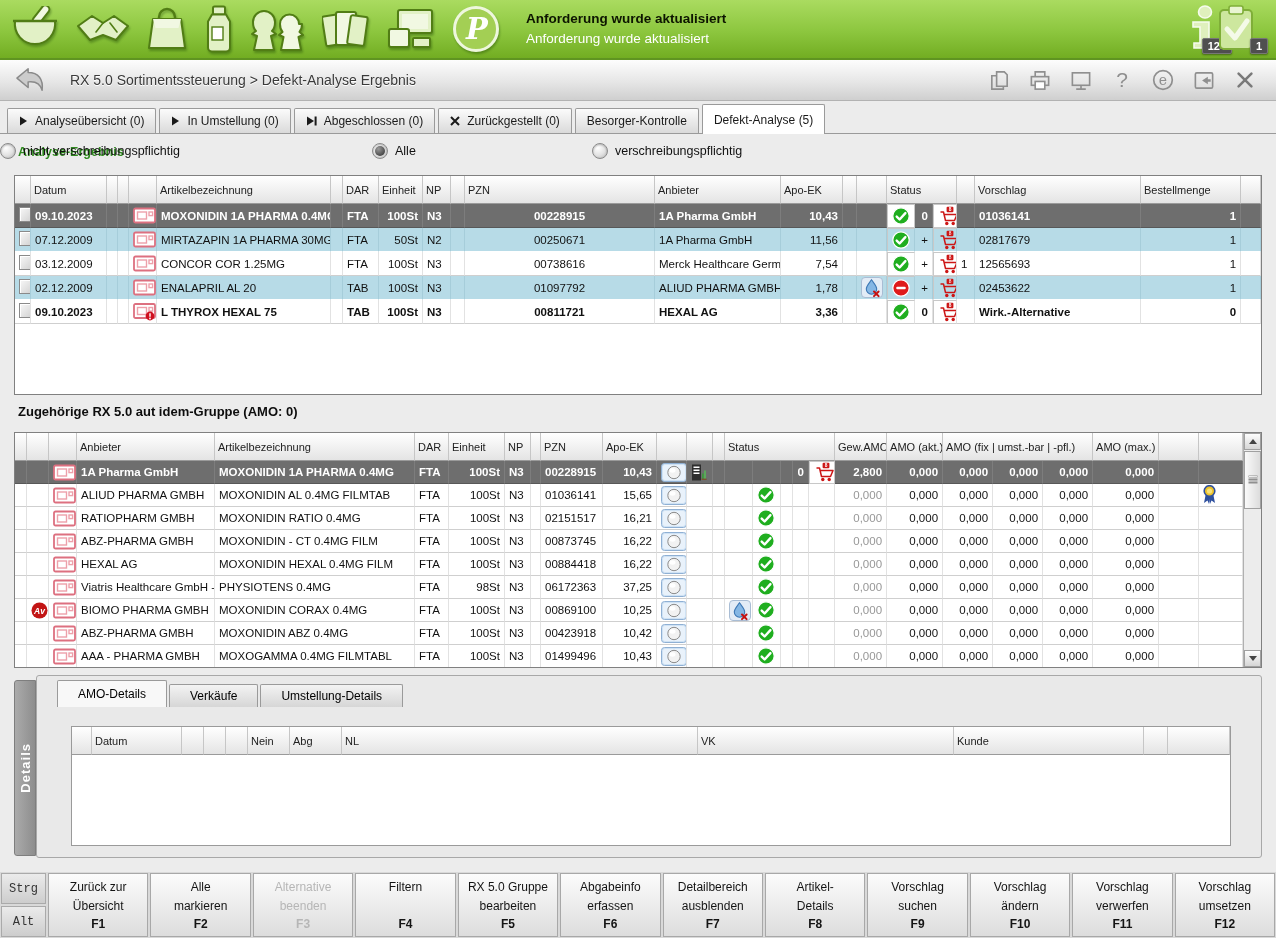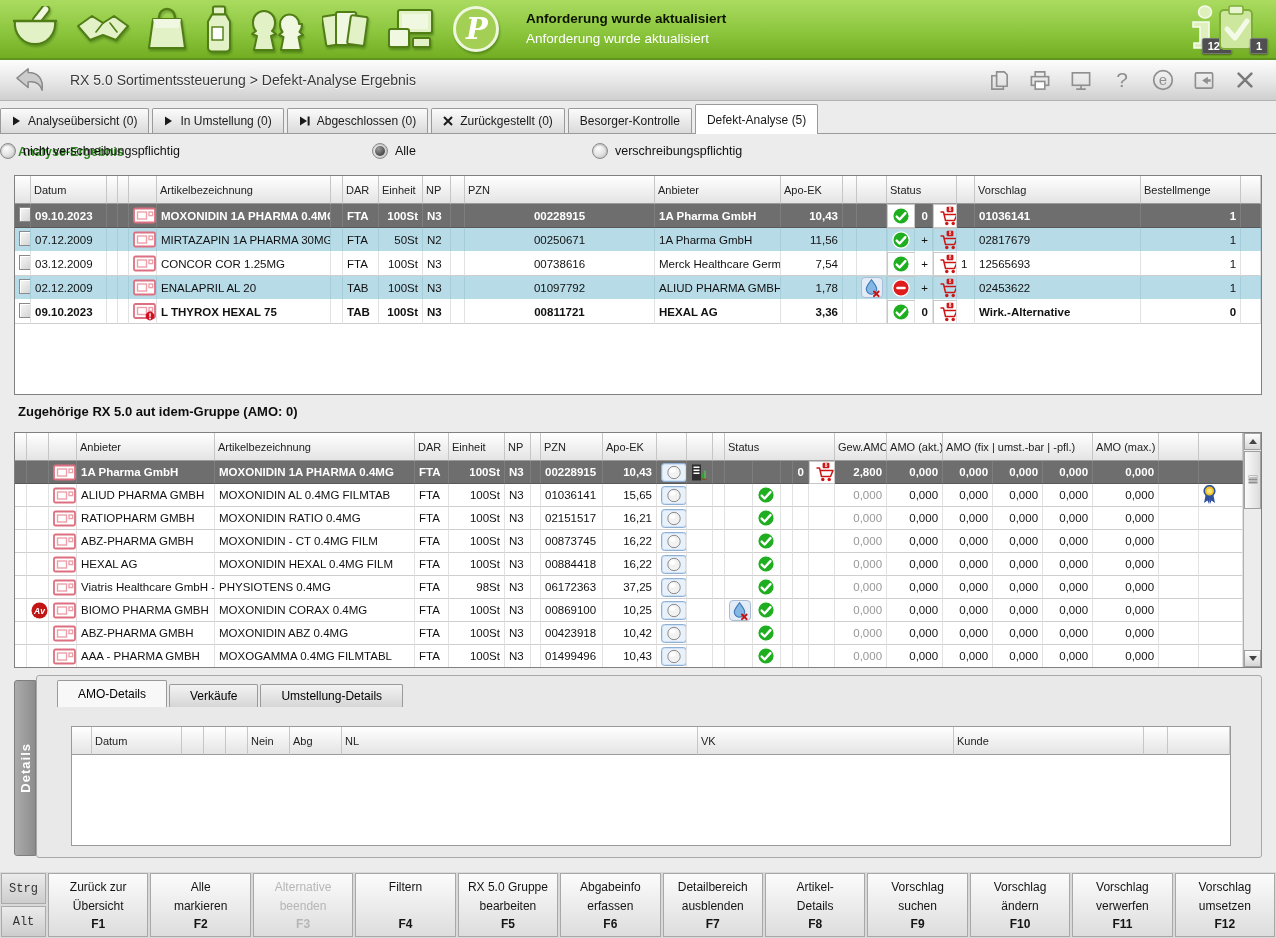--- a/index.html
+++ b/index.html
@@ -31,21 +31,21 @@
     background:linear-gradient(180deg,#fdfdfd 0%,#e6e6e6 55%,#cfcfcf 100%);
     border-bottom:1px solid #b2b2b2; display:flex; align-items:center; }
   .back{ margin-left:14px; cursor:pointer; }
   .tb-title{ margin-left:24px; font-size:14px; color:#3a3a3a; text-shadow:0 1px 0 #fff; }
   .tb-icons{ margin-left:auto; display:flex; gap:15px; padding-right:18px; align-items:center; }
   .tb-icn{ width:26px; height:26px; display:flex; align-items:center; justify-content:center;
     cursor:pointer; font-size:20px; color:#8f8f8f; }
 
   
   .tabstrip{ position:absolute; top:101px; left:0; width:1276px; height:33px;
-    border-bottom:1px solid #9a9a9a; padding-left:0; display:flex; align-items:flex-end; gap:3px; }
+    border-bottom:1px solid #9a9a9a; padding-left:7px; display:flex; align-items:flex-end; gap:3px; }
   .tab{ height:25px; display:flex; align-items:center; gap:7px; padding:0 11px;
     background:linear-gradient(180deg,#fbfbfb,#dadada); border:1px solid #9a9a9a; border-bottom:none;
     border-radius:2px 2px 0 0; font-size:12px; color:#1a1a1a; cursor:pointer; white-space:nowrap; }
   .tab.active{ height:30px; background:#ffffff; margin-bottom:-1px; z-index:2; }
   .tab .tab-glyph{ display:flex; align-items:center; }
 
   
   .filter-row{ position:absolute; top:136px; left:0; width:1144px; height:34px; }
   .filter-label{ position:absolute; left:18px; top:9px; font-size:12.5px; font-weight:bold; color:#2e8a1e; }
   .radio-opt{ position:absolute; top:7px; display:flex; align-items:center; gap:7px; cursor:pointer; }

